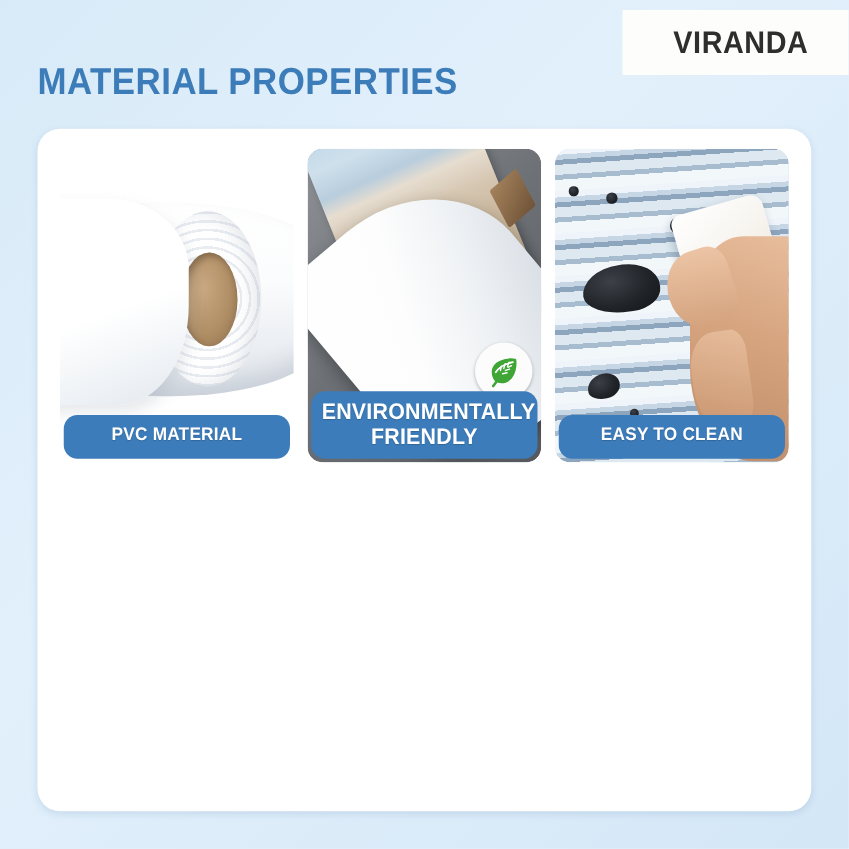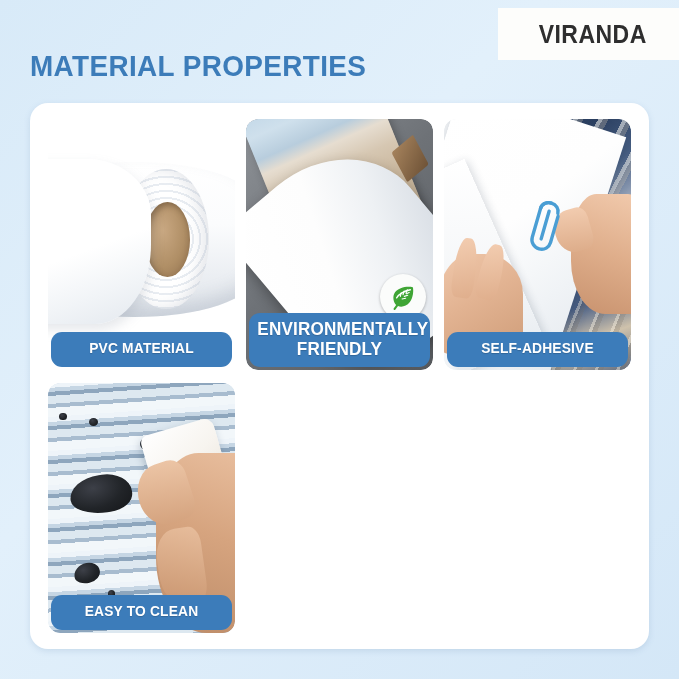--- a/index.html
+++ b/index.html
@@ -551,41 +551,20 @@
               <path d="M18.8 17.3 15 18.1"></path>
             </g>
           </svg>
         </div>
         <div class="label-bar two-line">
           <span class="ln">ENVIRONMENTALLY</span>
           <span class="ln">FRIENDLY</span>
         </div>
       </div>
 
-      <div class="cell">
-        <div class="photo">
-          <div class="adh-bg"></div>
-          <div class="adh-marble"></div>
-          <div class="adh-marble-2"></div>
-          <div class="adh-sheet"></div>
-          <div class="adh-fold"></div>
-          <div class="hand-right"></div>
-          <div class="hand-left"></div>
-          <div class="clip-icon">
-            <svg width="36" height="60" viewBox="0 0 36 60" aria-hidden="true">
-              <path d="M18 5c-5 0-9 3.6-9 8.2v30c0 5.1 4.4 9.3 9.8 9.3S28 48.3 28 43.2V16" stroke="#4a9ed4" stroke-width="3.4" fill="none" stroke-linecap="round"></path>
-              <path d="M18 13.5v28.8" stroke="#4a9ed4" stroke-width="3.4" fill="none" stroke-linecap="round"></path>
-              <path d="M9 13.2C9 8.6 13 5 18 5s9 3.6 9 8.2" stroke="#4a9ed4" stroke-width="3.4" fill="none" stroke-linecap="round"></path>
-            </svg>
-          </div>
-        </div>
-        <div class="label-bar">
-          <span class="ln">SELF-ADHESIVE</span>
-        </div>
-      </div>
 
 
       <div class="cell">
         <div class="photo">
           <div class="ec-bg"></div>
           <div class="stain" style="left:12%; top:37%; width:33%; height:15%; border-radius:52% 46% 40% 58% / 58% 54% 44% 46%; transform:rotate(-8deg);"></div>
           <div class="stain" style="left:14%; top:72%; width:14%; height:8%;  border-radius:55% 45% 48% 52% / 60% 50% 50% 40%; transform:rotate(-12deg);"></div>
           <div class="stain" style="left:49%; top:22%; width:7%;  height:5%;  border-radius:50%;"></div>
           <div class="stain" style="left:22%; top:14%; width:5%;  height:3.5%; border-radius:50%;"></div>
           <div class="stain" style="left:32%; top:83%; width:4%;  height:3%;  border-radius:50%;"></div>

